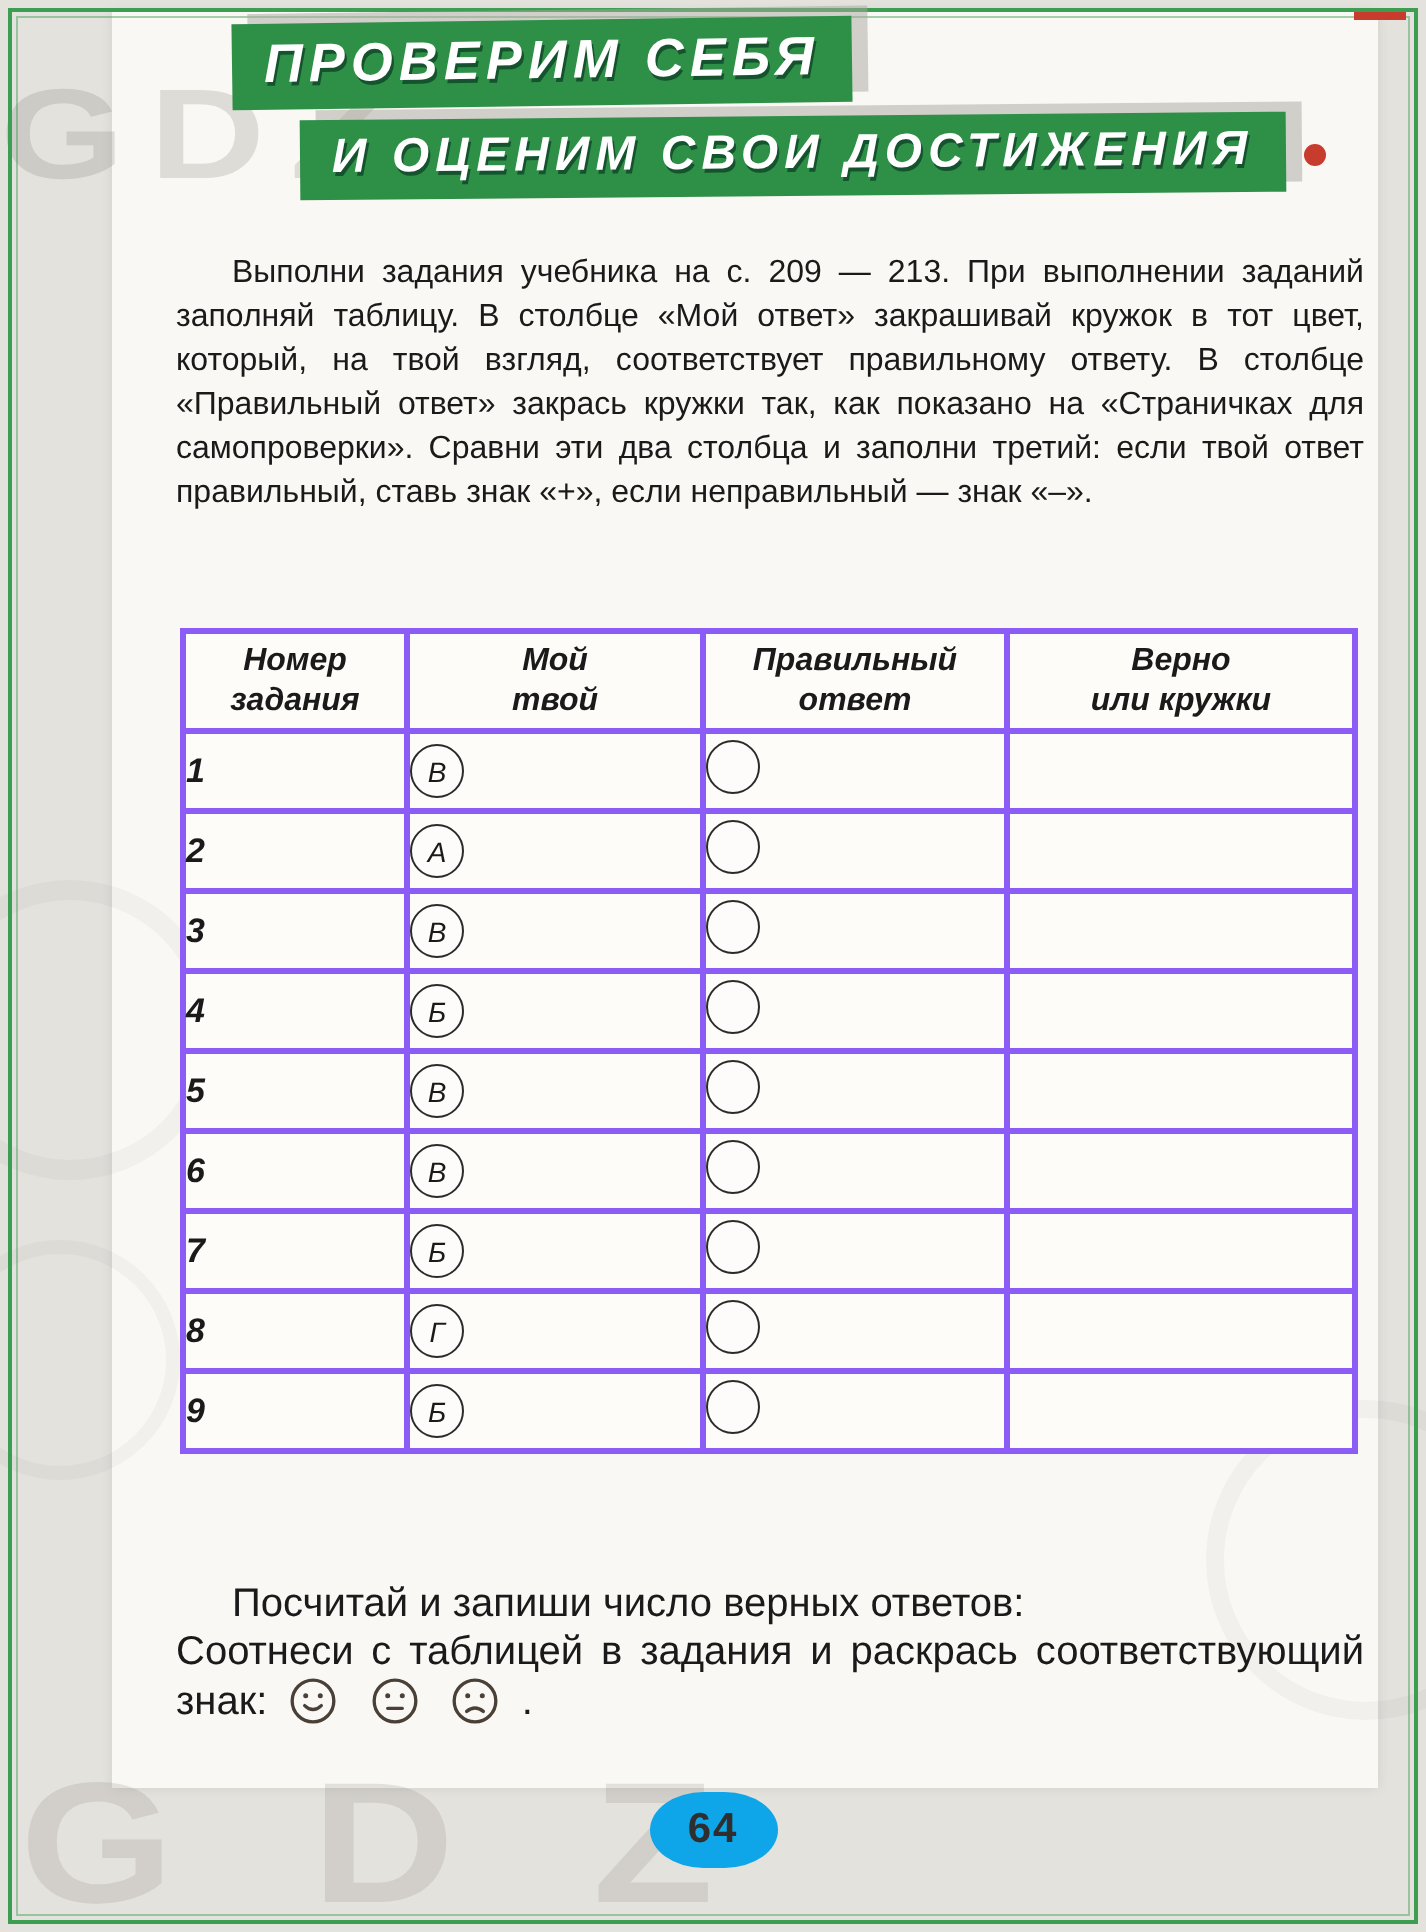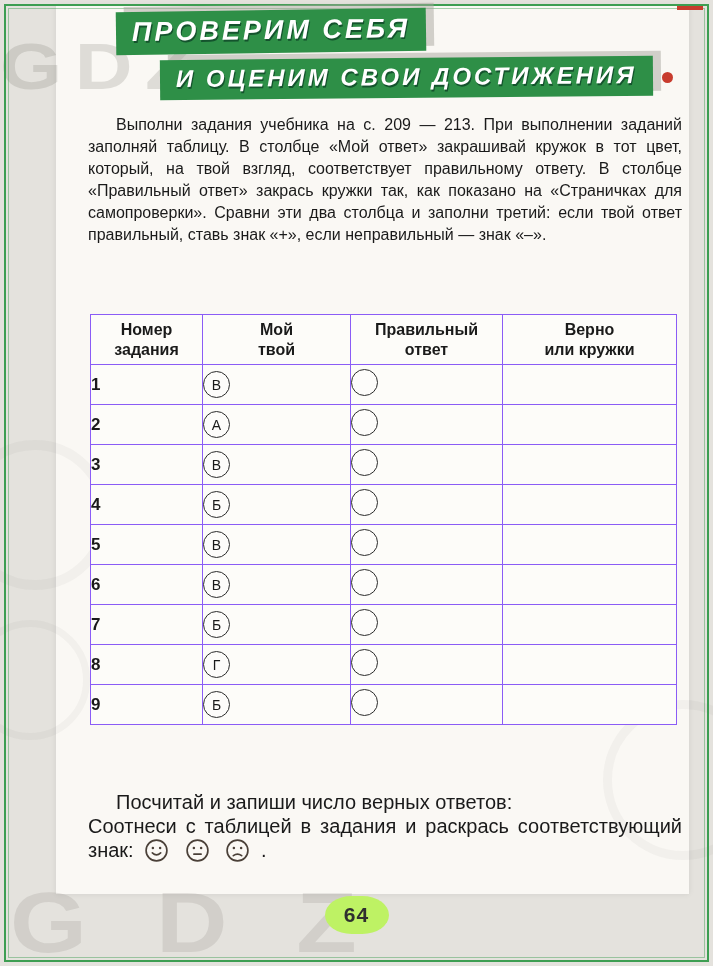--- a/index.html
+++ b/index.html
@@ -49,44 +49,45 @@
     color: #ffffff;
     font-weight: bold;
     font-style: italic;
     letter-spacing: 3px;
     padding: 5px 16px 7px 16px;
     text-shadow: 1px 2px 0 #14532d;
     box-shadow: 8px -5px 0 rgba(168,165,158,.5);
     white-space: nowrap;
   }
   .ribbon1 { font-size: 27px; transform: rotate(-0.8deg); }
-  .ribbon2-wrap { position: relative; margin-top: 5px; margin-left: 44px; display: inline-block; }
+  .ribbon2-wrap { position: relative; margin-top: 5px; margin-left: 34px; display: inline-block; }
   .ribbon2 { font-size: 24px; transform: rotate(-0.5deg); }
   .red-dot {
     position: absolute; right: -20px; top: 14px;
     width: 11px; height: 11px; border-radius: 50%; background: #c83c2e;
   }
   
   .intro {
-    position: absolute; top: 114px; left: 88px; width: 594px;
+    position: absolute; top: 126px; left: 88px; width: 594px;
     font-size: 16px; line-height: 22px;
     text-align: justify;
     text-indent: 28px;
   }
   
   table.answers {
     position: absolute; top: 314px; left: 90px;
     border-collapse: collapse;
     table-layout: fixed;
     width: 586px;
     background: #fdfcf9;
   }
   table.answers th, table.answers td {
-    border: 1px solid #8b5cf6;
+    border: 3px solid #8b5cf6;
     vertical-align: middle;
+    font-style: italic;
   }
   table.answers th {
     height: 50px;
     font-size: 16px;
     line-height: 1.2;
     white-space: pre-line;
   }
   table.answers td { height: 40px; }
   td.num { font-weight: bold; font-size: 17px; }
   .bubble {
@@ -100,21 +101,21 @@
   
   .footer-text {
     position: absolute; top: 790px; left: 88px; width: 594px;
     font-size: 20px; line-height: 24px; text-align: justify;
   }
   .footer-line1 { text-indent: 28px; }
   .smiley { display: inline-block; vertical-align: -6px; margin: 0 5px; }
   .page-number-wrap {
     position: absolute; left: 50%; top: 896px; transform: translateX(-50%);
     width: 64px; height: 38px;
-    background: #bef264;
+    background: #0ea5e9;
     border-radius: 50%/60%;
     display: flex; align-items: center; justify-content: center;
   }
   .page-number { font-size: 21px; font-weight: bold; color: #2f2f2f; letter-spacing: 1px; }
 </style>
 </head>
 <body>
 
 <div class="sheet"></div>
 

